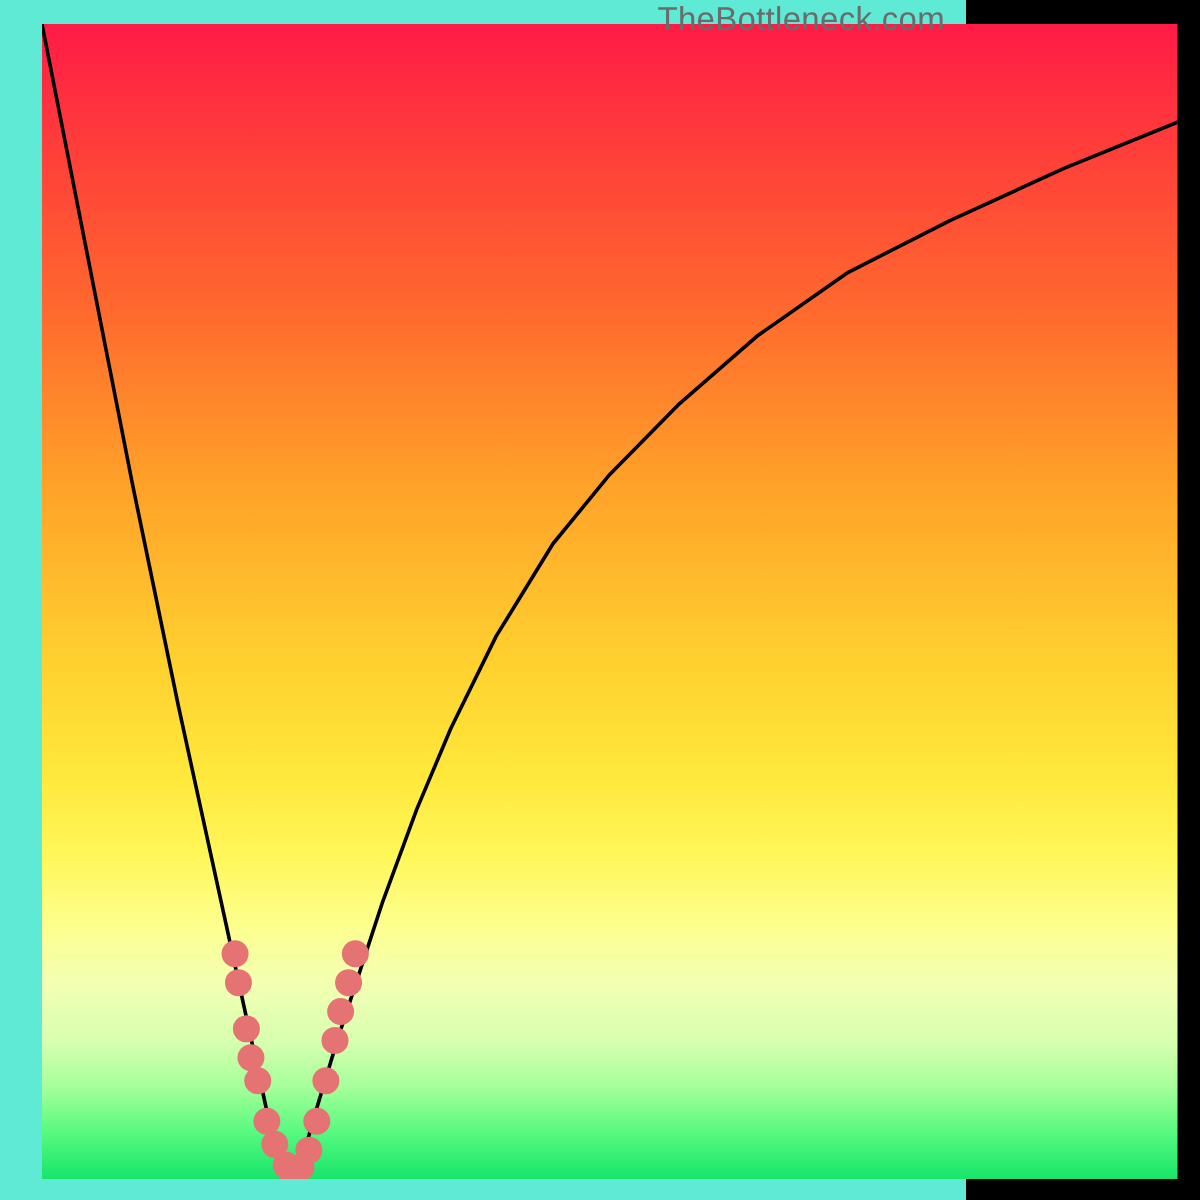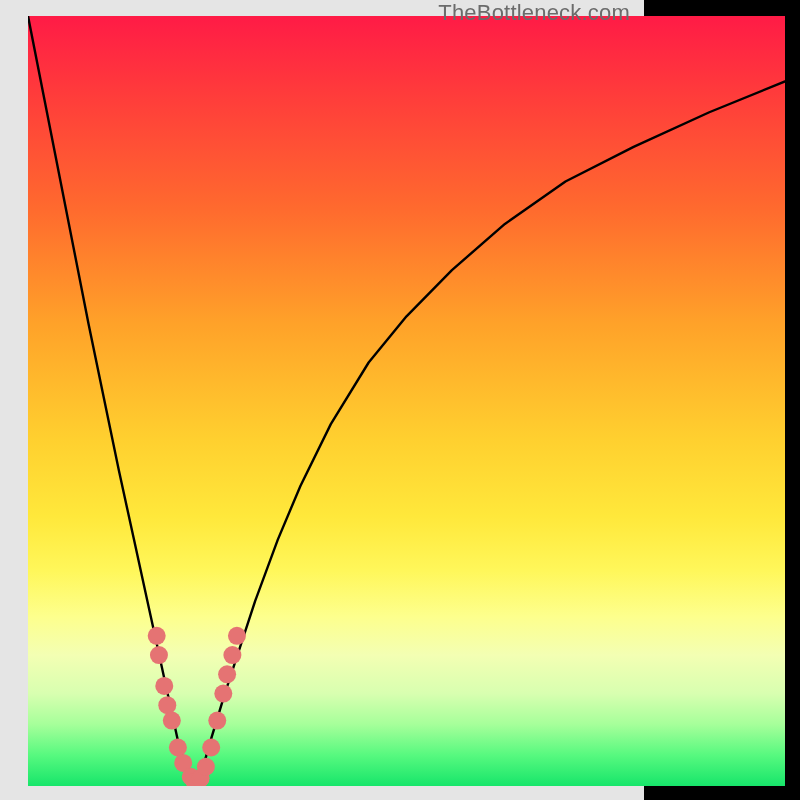--- a/index.html
+++ b/index.html
@@ -10,21 +10,21 @@
     overflow: hidden;
     background: #000;
     font-family: Arial, Helvetica, sans-serif;
   }
   .frame {
     position: absolute;
     top: 0;
     left: 0;
     width: 644px;
     height: 800px;
-    background: #e5e5e5;
+    background: #5eead4;
   }
   .plot {
     position: absolute;
     top: 16px;
     left: 28px;
     width: 757px;
     height: 770px;
     background: linear-gradient(
       to bottom,
       #ff1b46 0%,

